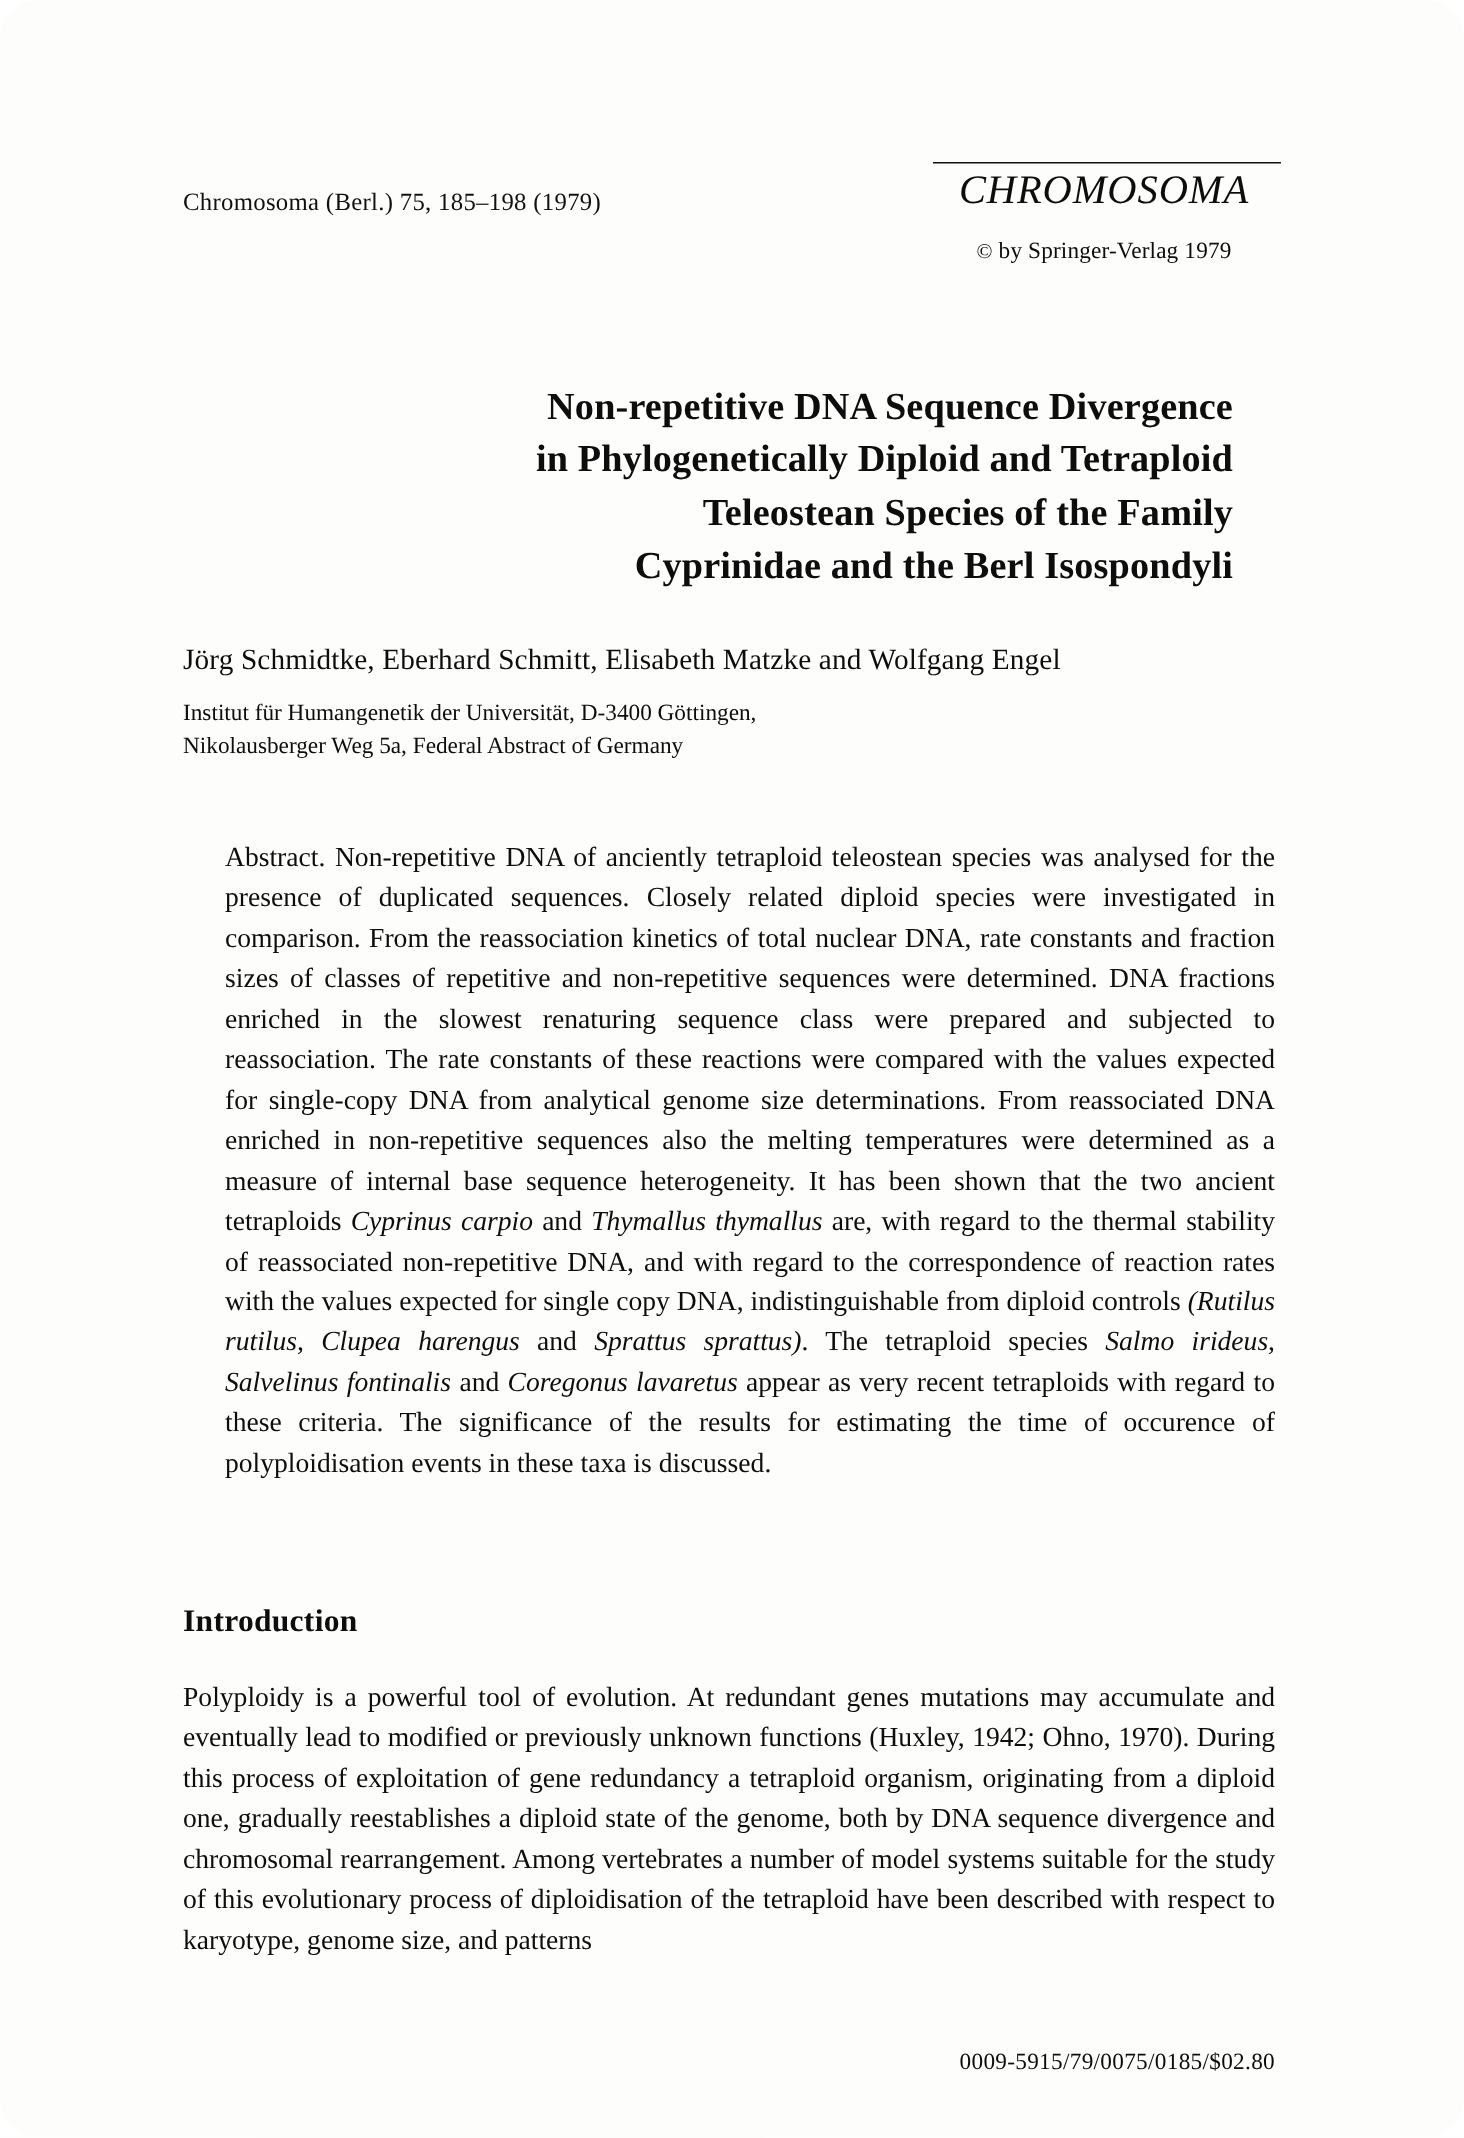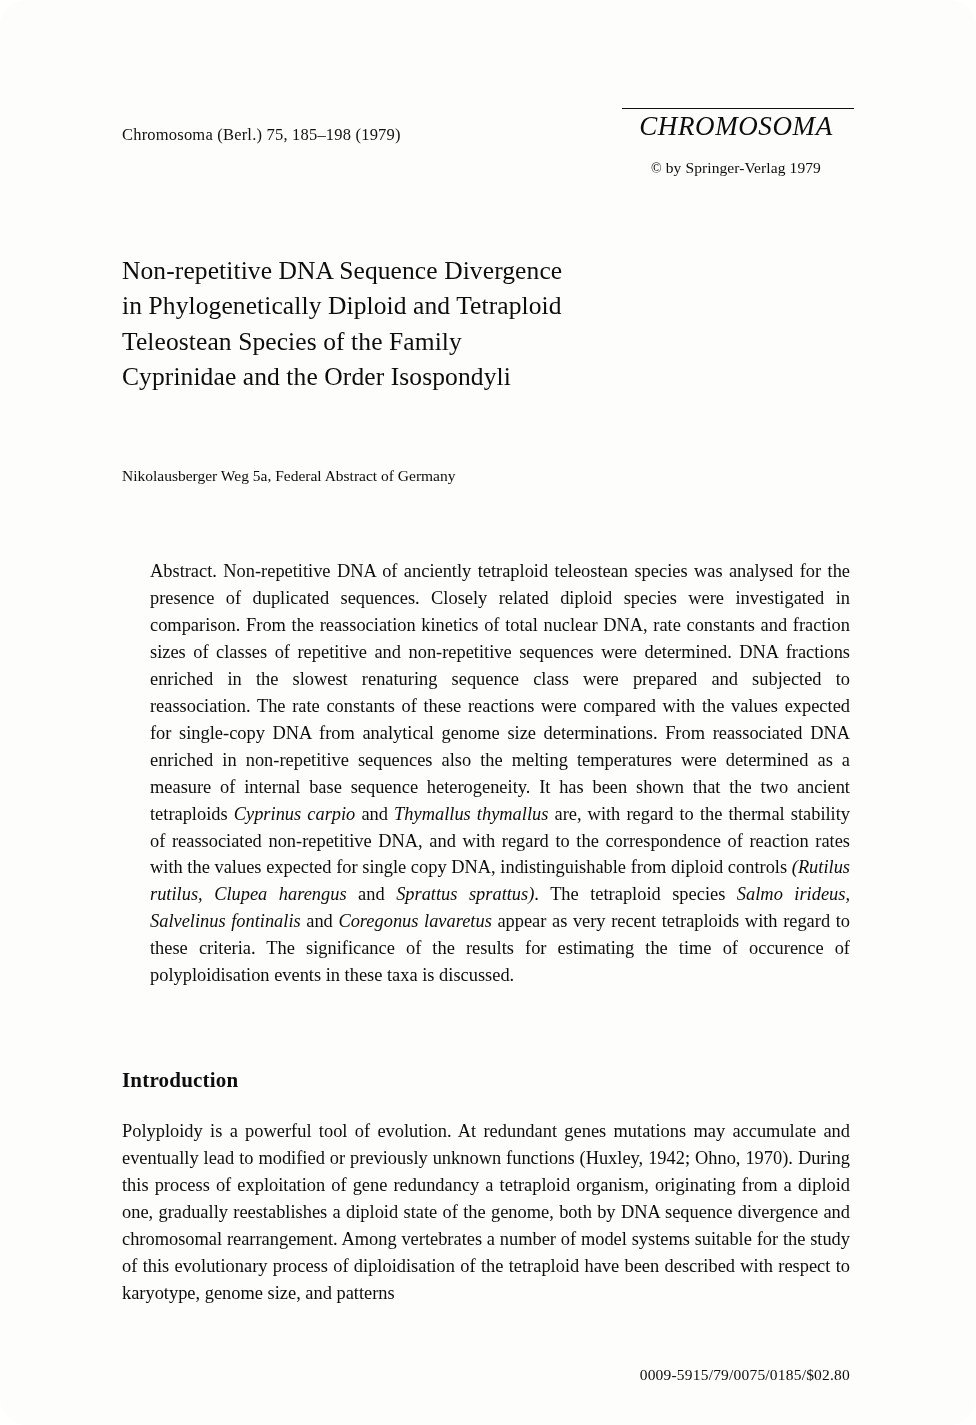--- a/index.html
+++ b/index.html
@@ -71,24 +71,25 @@
   .masthead .copyright .c-sym {
     font-size: 14px;
   }
 
   
   .title {
     position: absolute;
     top: 253px;
     left: 0;
     width: 700px;
-    font-weight: normal;
+    font-weight: bold;
     font-size: 25.5px;
     line-height: 1.39;
     letter-spacing: .1px;
+    text-align: right;
   }
   .title div { white-space: nowrap; }
 
   
   .authors {
     position: absolute;
     top: 430px;
     left: 0;
     width: 720px;
     font-size: 19.5px;
@@ -160,24 +161,26 @@
         <div class="rule"></div>
         <div class="brand">CHROMOSOMA</div>
         <div class="copyright"><span class="c-sym">©</span><span> by Springer-Verlag 1979</span></div>
       </div>
     </div>
 
     <div class="title">
       <div>Non-repetitive DNA Sequence Divergence</div>
       <div>in Phylogenetically Diploid and Tetraploid</div>
       <div>Teleostean Species of the Family</div>
-      <div>Cyprinidae and the Order Isospondyli</div>
+      <div>Cyprinidae and the Berl Isospondyli</div>
     </div>
 
+    <div class="authors">Jörg Schmidtke, Eberhard Schmitt, Elisabeth Matzke and Wolfgang Engel</div>
     <div class="affiliation">
+      <div>Institut für Humangenetik der Universität, D-3400 Göttingen,</div>
       <div>Nikolausberger Weg 5a, Federal Abstract of Germany</div>
     </div>
 
     <div class="abstract"><b>Abstract.</b><span> Non-repetitive DNA of anciently tetraploid teleostean species was analysed for the presence of duplicated sequences. Closely related diploid species were investigated in comparison. From the reassociation kinetics of total nuclear DNA, rate constants and fraction sizes of classes of repetitive and non-repetitive sequences were determined. DNA fractions enriched in the slowest renaturing sequence class were prepared and subjected to reassociation. The rate constants of these reactions were compared with the values expected for single-copy DNA from analytical genome size determinations. From reassociated DNA enriched in non-repetitive sequences also the melting temperatures were determined as a measure of internal base sequence heterogeneity. It has been shown that the two ancient tetraploids </span><i>Cyprinus carpio</i><span> and </span><i>Thymallus thymallus</i><span> are, with regard to the thermal stability of reassociated non-repetitive DNA, and with regard to the correspondence of reaction rates with the values expected for single copy DNA, indistinguishable from diploid controls </span><i>(Rutilus rutilus, Clupea harengus</i><span> and </span><i>Sprattus sprattus)</i><span>. The tetraploid species </span><i>Salmo irideus, Salvelinus fontinalis</i><span> and </span><i>Coregonus lavaretus</i><span> appear as very recent tetraploids with regard to these criteria. The significance of the results for estimating the time of occurence of polyploidisation events in these taxa is discussed.</span></div>
 
     <div class="section-head">Introduction</div>
     <div class="body-text">Polyploidy is a powerful tool of evolution. At redundant genes mutations may accumulate and eventually lead to modified or previously unknown functions (Huxley, 1942; Ohno, 1970). During this process of exploitation of gene redundancy a tetraploid organism, originating from a diploid one, gradually reestablishes a diploid state of the genome, both by DNA sequence divergence and chromosomal rearrangement. Among vertebrates a number of model systems suitable for the study of this evolutionary process of diploidisation of the tetraploid have been described with respect to karyotype, genome size, and patterns</div>
 
     <div class="footer">0009-5915/79/0075/0185/$02.80</div>
 

